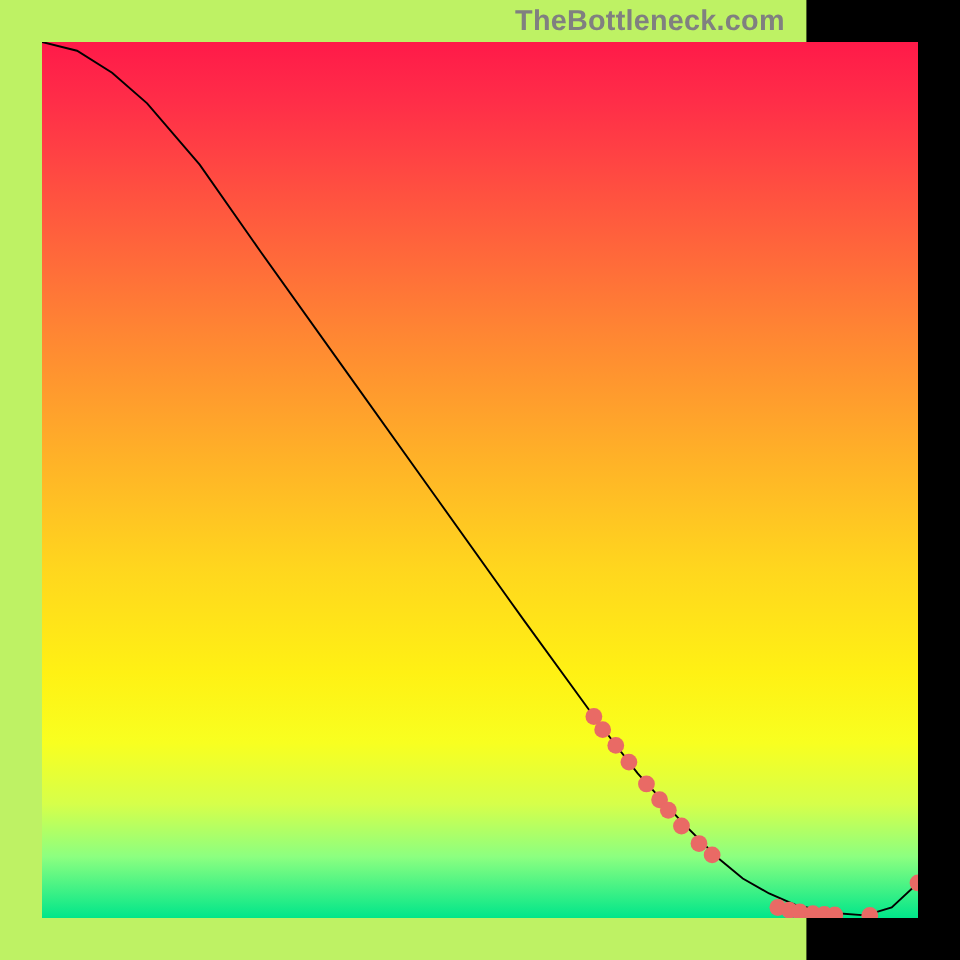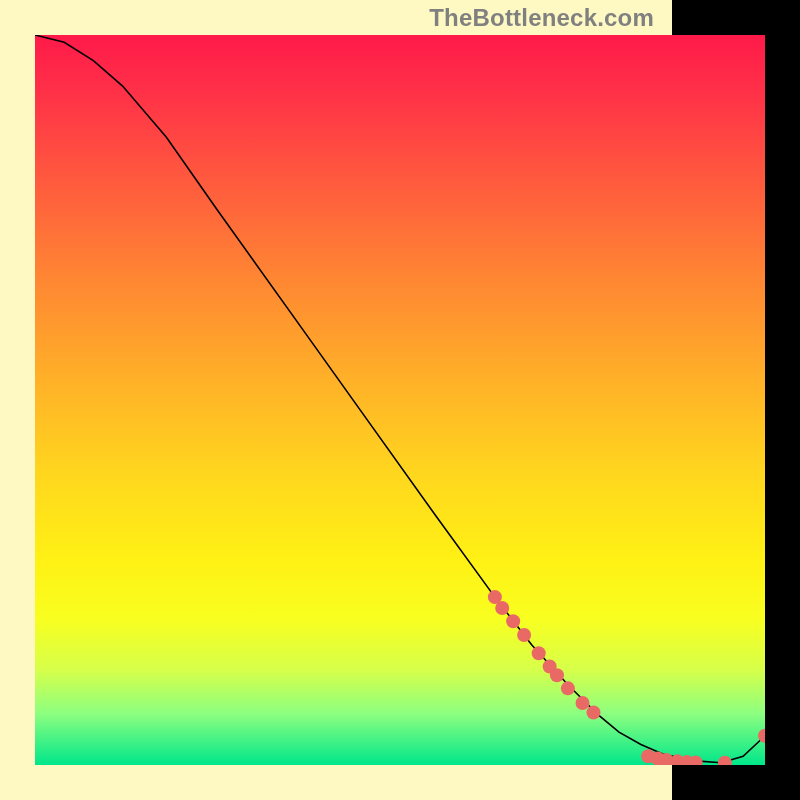--- a/index.html
+++ b/index.html
@@ -1,21 +1,21 @@
 <!DOCTYPE html>
 <html><head>
 <meta charset="utf-8">
 <style>
   * { margin: 0; padding: 0; box-sizing: border-box; }
   html, body { width: 800px; height: 800px; background: #000; overflow: hidden; }
   .stage {
     position: relative;
     width: 672px;
     height: 800px;
-    background: #fef9c3;
+    background: #bef264;
   }
   .watermark {
     position: absolute;
     top: 4px;
     right: 18px;
     font-family: Arial, Helvetica, sans-serif;
     font-size: 24px;
     font-weight: 600;
     color: #808080;
     letter-spacing: 0.2px;

